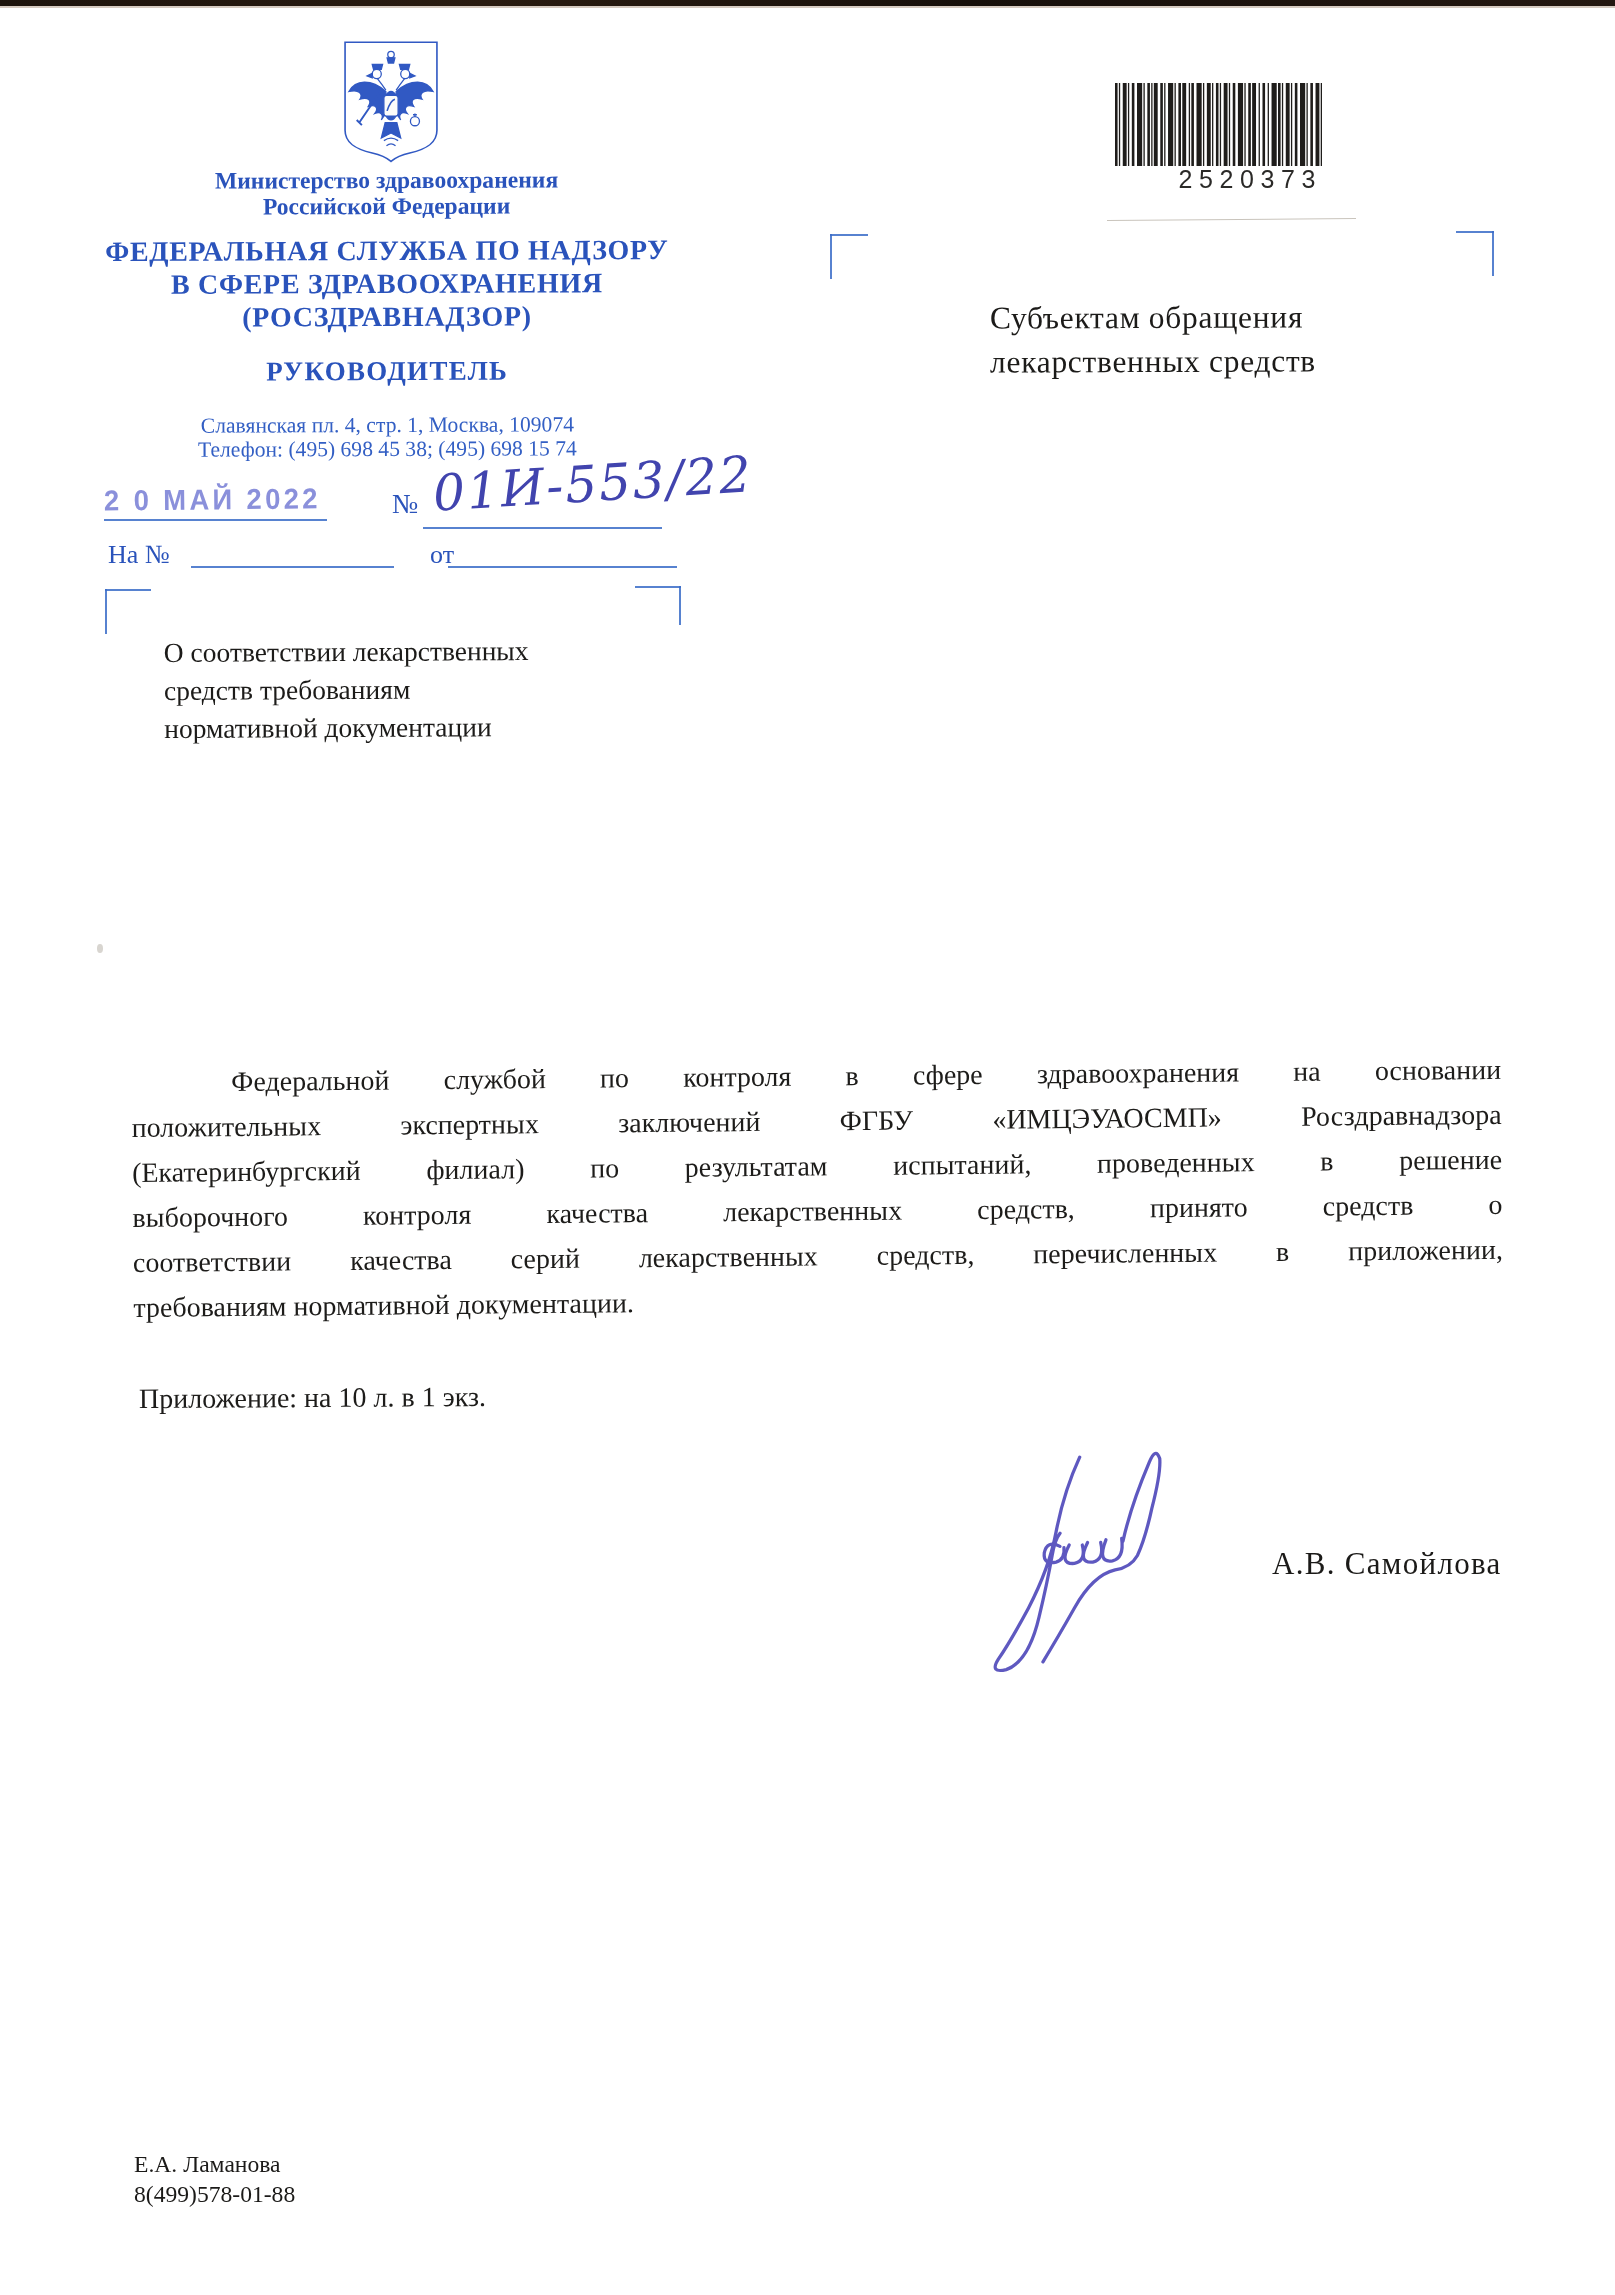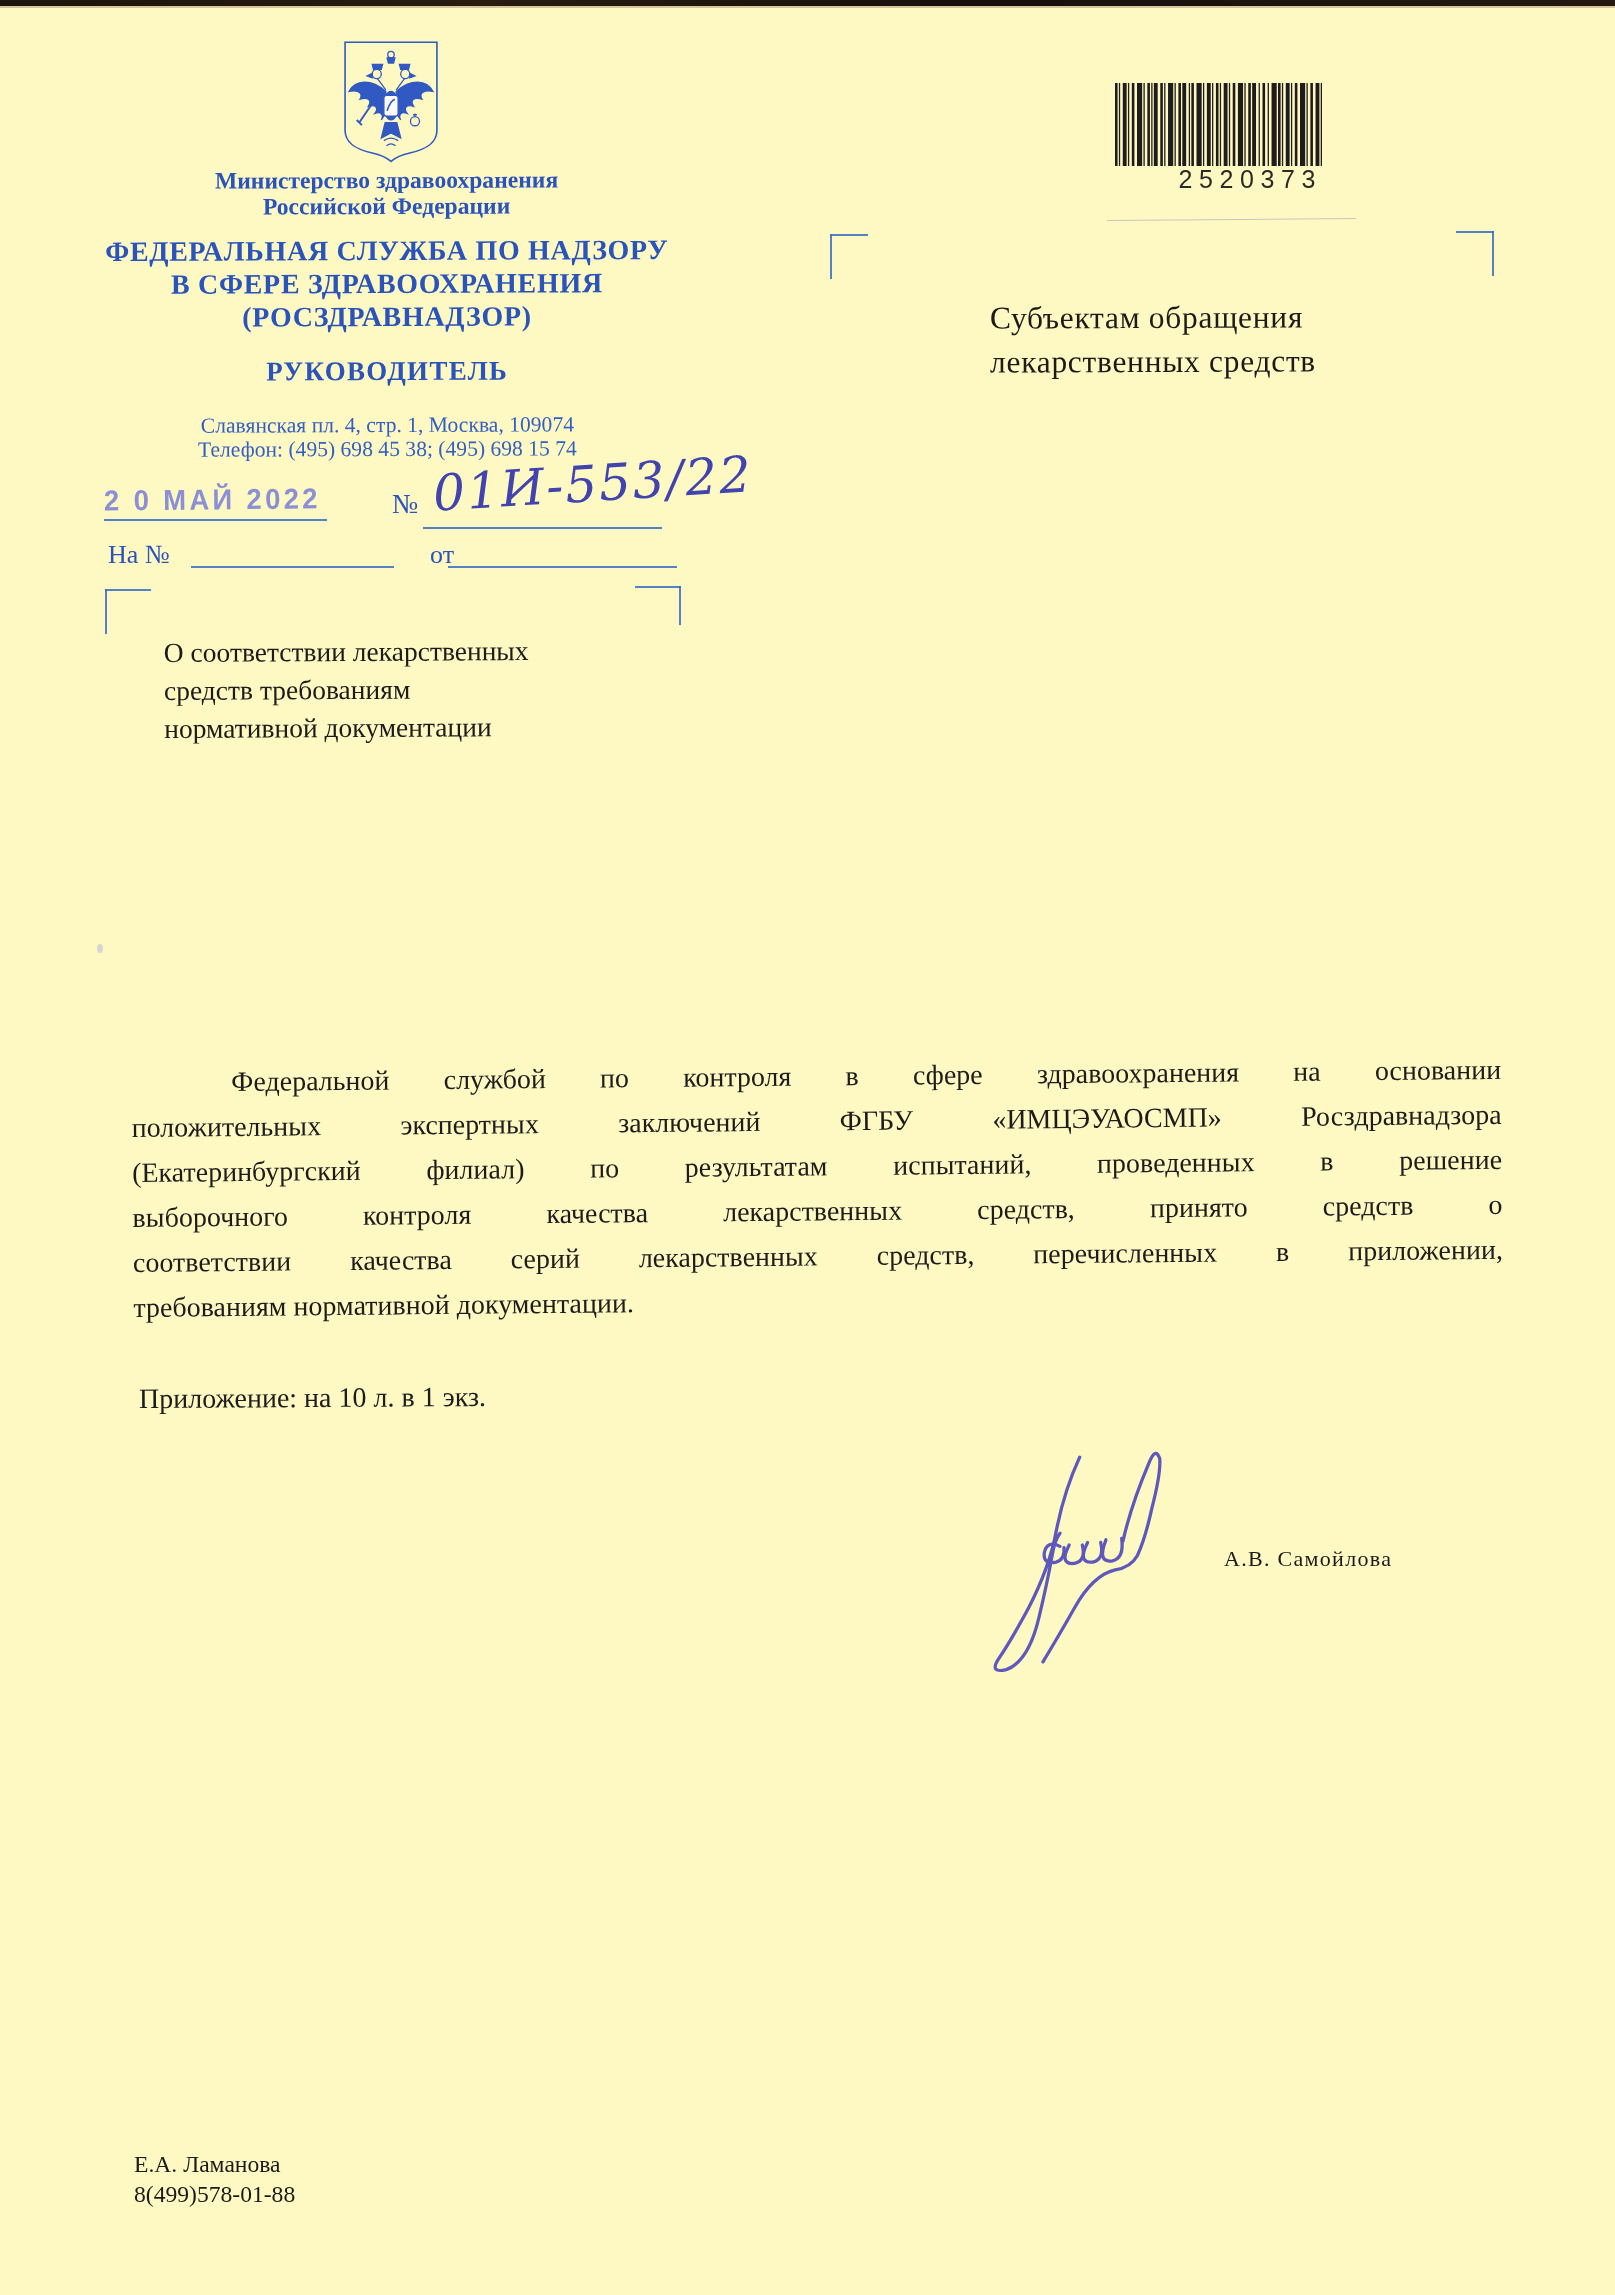--- a/index.html
+++ b/index.html
@@ -1,16 +1,16 @@
 <!DOCTYPE html>
 <html style="font-size:10.5px"><head>
 <meta charset="utf-8">
 <style>
   html,body{margin:0;padding:0;background:#e8e8e8;}
-  .page{position:relative;width:1616px;height:2295px;background:#fef9c3;overflow:hidden;
+  .page{position:relative;width:1616px;height:2295px;background:#ffffff;overflow:hidden;
         font-family:"Liberation Serif", serif;color:#1d1c1a;}
   .abs{position:absolute;}
 
   
   .scan-top-edge{left:0;top:0;width:1616px;height:5.9px;background:linear-gradient(90deg,#1d140d,#2a1c11 30%,#17100b 60%,#241811);}
   .scan-top-edge2{left:0;top:5.9px;width:1616px;height:2px;background:#8a6a4e;opacity:.35;}
   .scan-speck{left:97px;top:944px;width:5.9px;height:8.5px;background:#d8d5d0;border-radius:50%;}
 
   
   .lh-block{left:92px;top:168px;width:590px;text-align:center;color:#2a53bb;transform:rotate(-0.2deg);}
@@ -42,21 +42,21 @@
   .faint-line{left:1107px;top:219px;width:249px;height:1.3px;background:#c9c4bc;transform:rotate(-0.5deg);}
 
   
   .body-block{left:131px;top:1060px;width:1370px;font-size:28px;transform:rotate(-0.55deg);transform-origin:left top;}
   .body-line{display:flex;justify-content:space-between;line-height:45px;white-space:nowrap;}
   .body-line.first{padding-left:100px;}
   .body-line.last{display:block;}
   .attachment{left:139px;top:1382px;font-size:28px;transform:rotate(-0.35deg);}
 
   
-  .sign-name{left:1224px;top:1546px;font-size:22px;letter-spacing:1.3px;color:#1b1a18;text-align:center;}
+  .sign-name{left:1272px;top:1546px;font-size:31px;letter-spacing:1.3px;color:#1b1a18;text-align:center;}
 
   
   .footer{left:134px;top:2149px;font-size:23.6px;line-height:30px;color:#1b1a18;}
 </style>
 </head>
 <body>
 
 <div class="page">
 
   <div class="abs scan-top-edge"></div>

